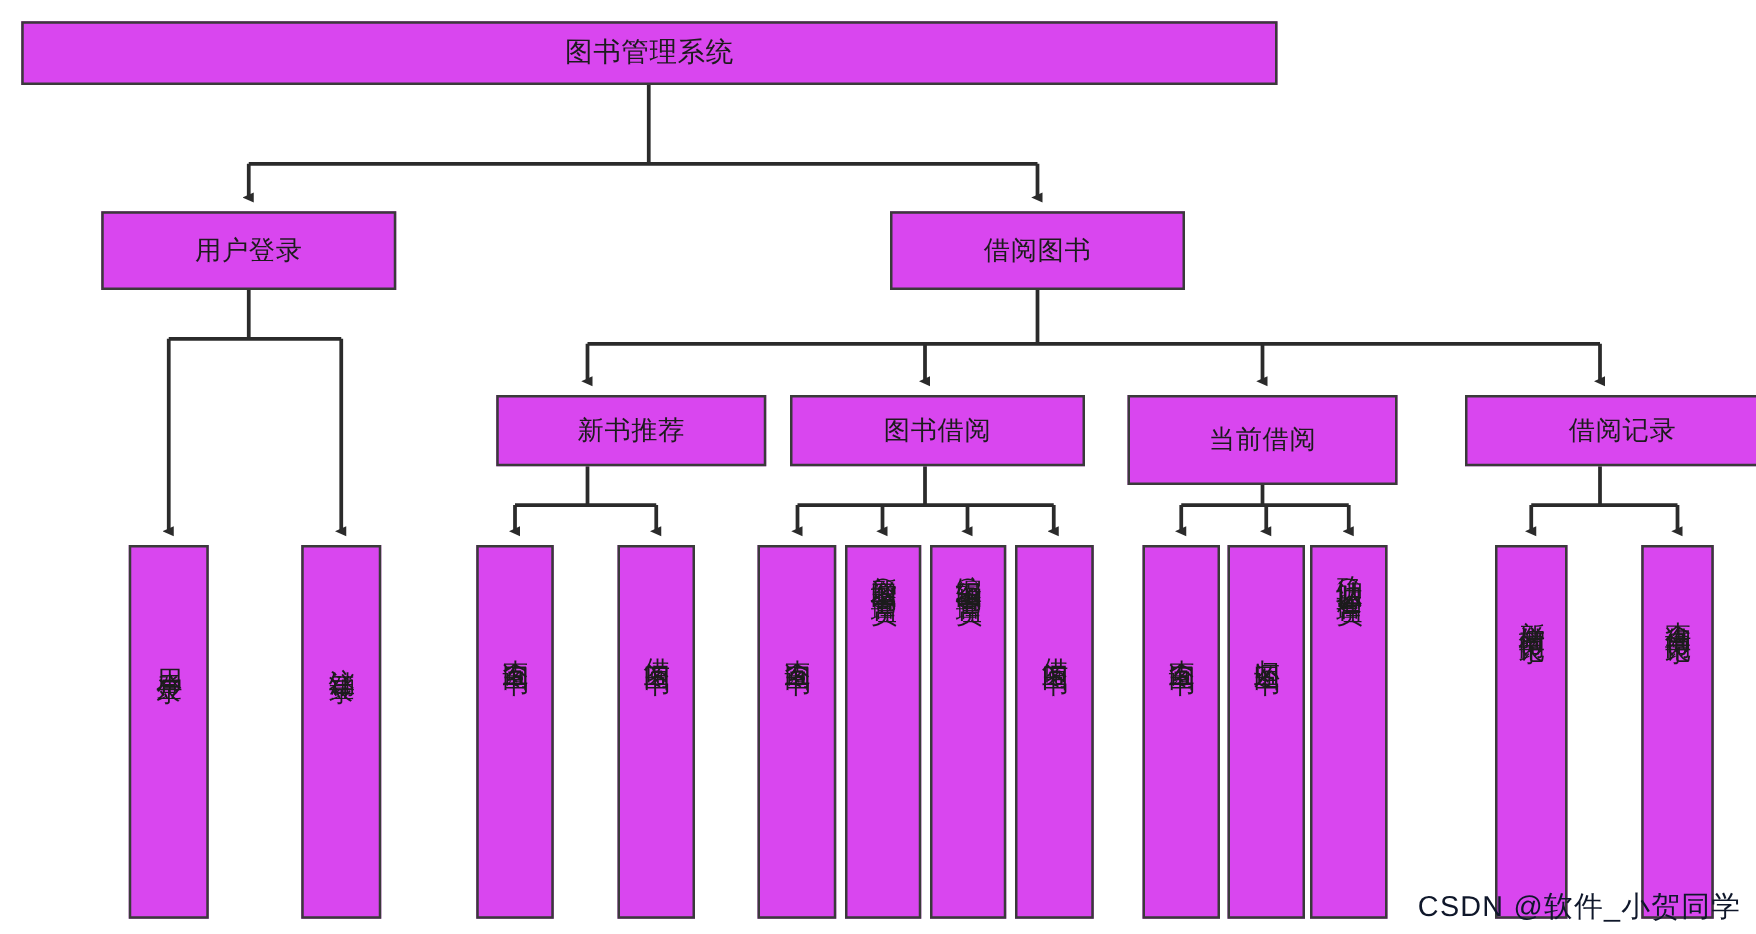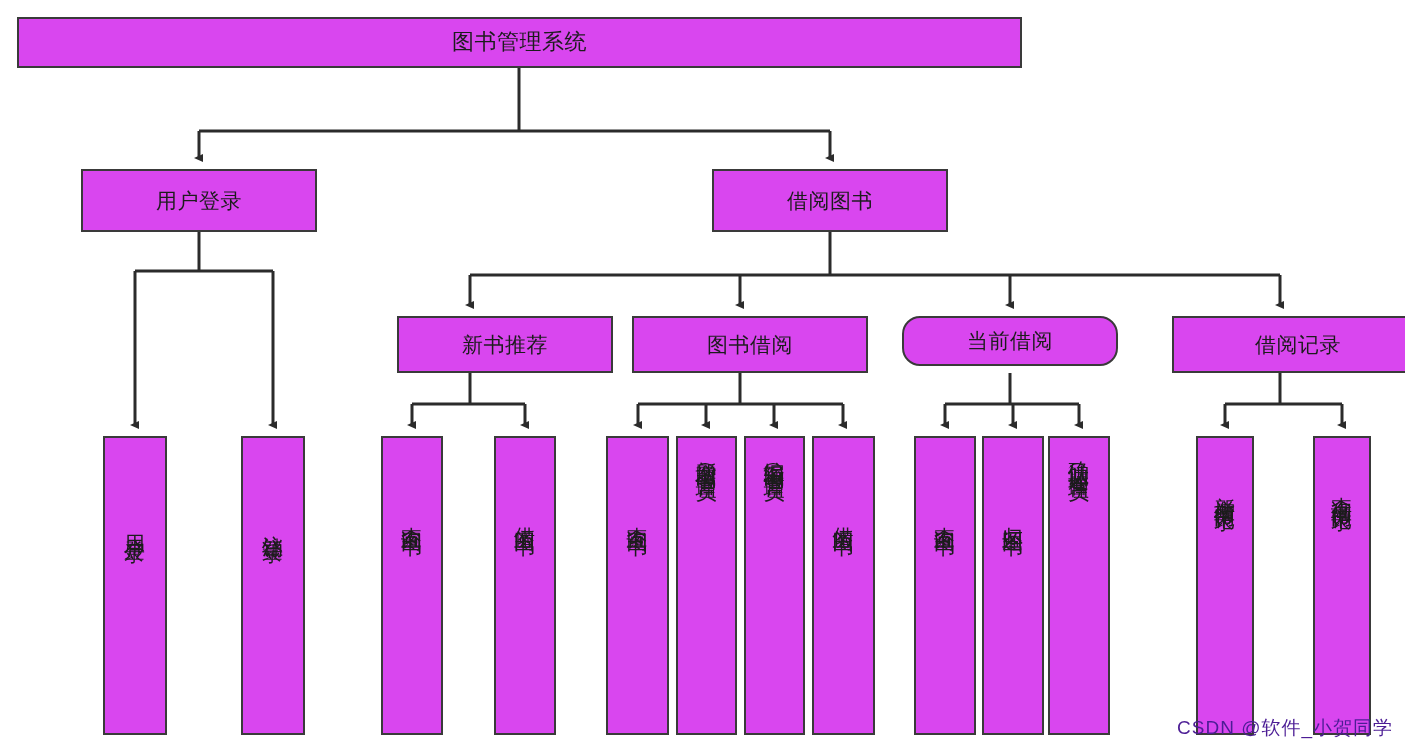--- a/index.html
+++ b/index.html
@@ -58,22 +58,22 @@
     writing-mode: vertical-rl;
     text-orientation: upright;
     font-size: 21px;
     letter-spacing: 3px;
     line-height: 1;
   }
   .watermark {
     position: absolute;
     right: 12px;
     bottom: 6px;
-    font-size: 19px;
-    color: #4c1d95;
+    font-size: 23px;
+    color: #0f172a;
     letter-spacing: 1px;
     white-space: nowrap;
   }
 </style>
 </head>
 <body>
 
 <div id="diagram">
 
   <svg class="edges" viewBox="0 0 1405 747" xmlns="http://www.w3.org/2000/svg">
@@ -138,21 +138,21 @@
   <div class="node horizontal" style="left:712px; top:169px; width:236px; height:63px;">
     <span class="label">借阅图书</span>
   </div>
 
   <div class="node horizontal" style="left:362px; top:316px; width:216px; height:57px;margin-left:35px;">
     <span class="label">新书推荐</span>
   </div>
   <div class="node horizontal" style="left:632px; top:316px; width:236px; height:57px;">
     <span class="label">图书借阅</span>
   </div>
-  <div class="node horizontal" style="left:902px; top:316px; width:216px; height:50px;border-radius:18px;">
+  <div class="node horizontal" style="left:902px; top:316px; width:216px; height:72px;">
     <span class="label">当前借阅</span>
   </div>
   <div class="node horizontal" style="left:1172px; top:316px; width:252px; height:57px;">
     <span class="label">借阅记录</span>
   </div>
 
   <div class="node vertical" style="left:103px; top:436px; width:64px; height:299px; padding-top:80px;">
     <span class="label">用户登录</span>
   </div>
   <div class="node vertical" style="left:241px; top:436px; width:64px; height:299px; padding-top:80px;">

